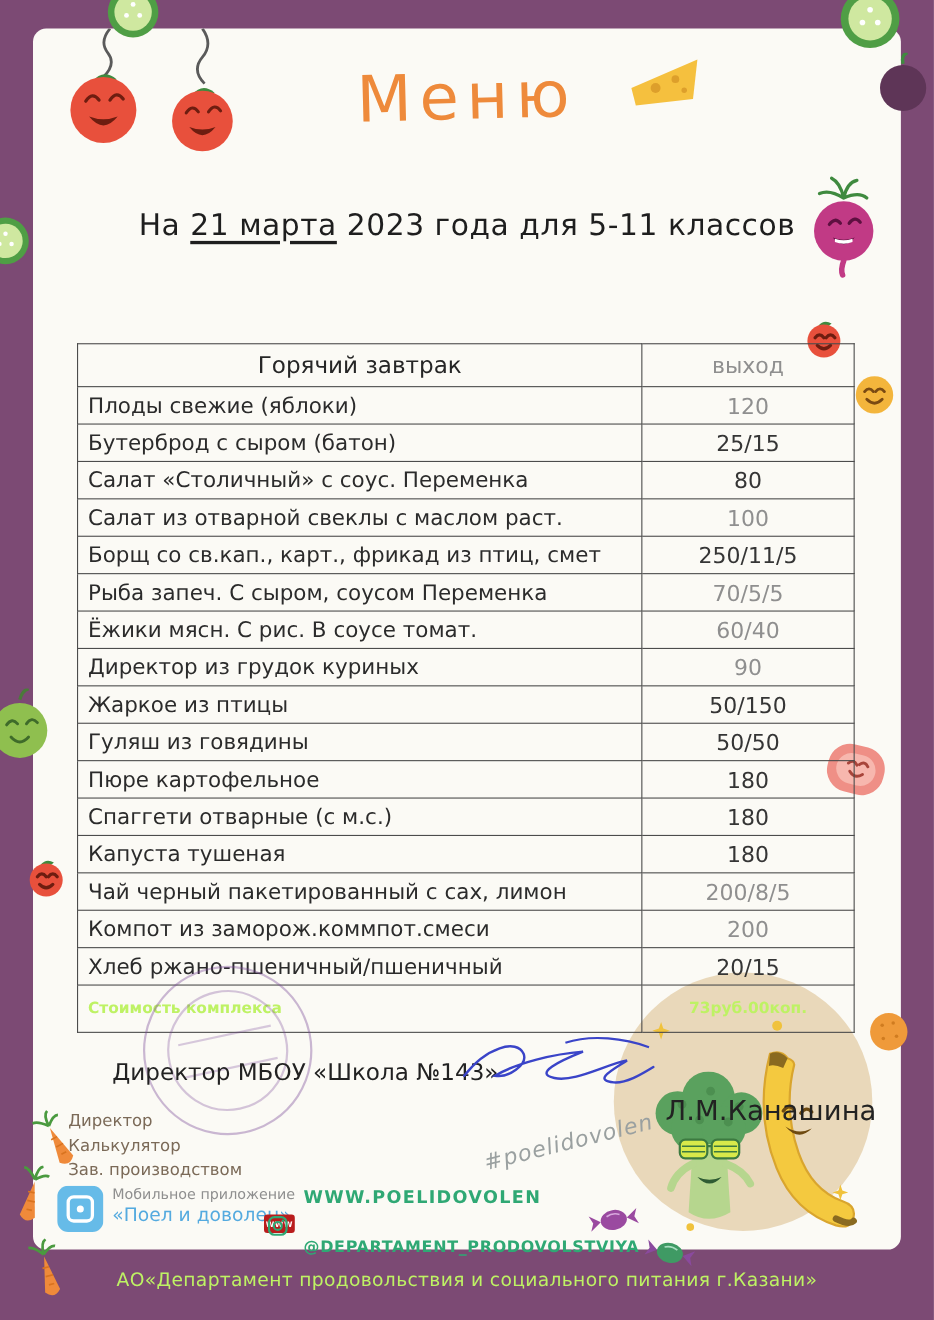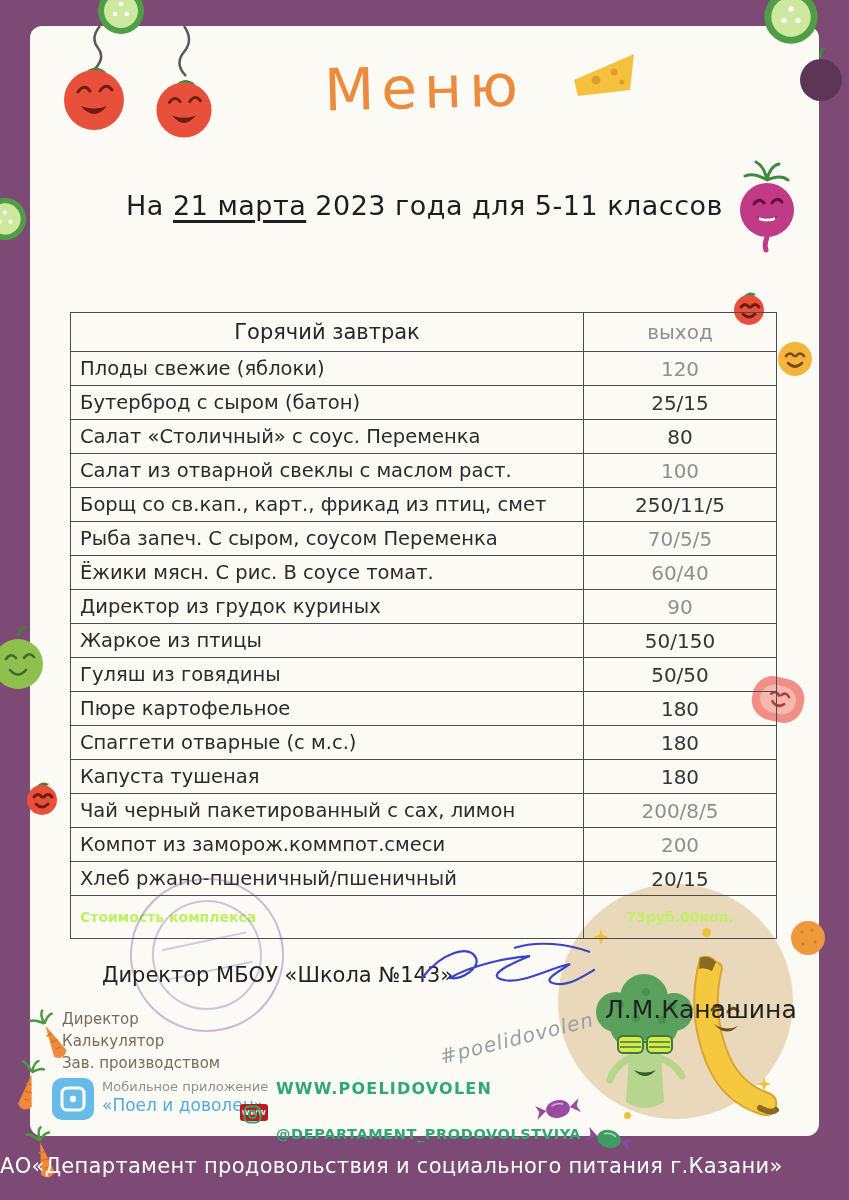--- a/index.html
+++ b/index.html
@@ -68,22 +68,22 @@
   .www-badge{
     left:240px;top:1104px;width:28px;height:17px;background:#b91c1c;border-radius:3px;
     color:#fff;font-size:7px;font-weight:bold;display:flex;align-items:center;justify-content:center;
     letter-spacing:.5px;
   }
   .site-text{left:276px;top:1079px;font-size:16px;font-weight:bold;color:#2fa874;letter-spacing:1.2px;}
   .insta-icon{left:243px;top:1105px;}
   .insta-text{left:276px;top:1106px;font-size:14.5px;font-weight:bold;color:#2fa874;letter-spacing:.6px;margin-top:20px;}
 
   .band-text{
-    left:0;right:0;top:1154px;
-    font-size:21px;color:#ffffff;letter-spacing:.3px;
+    left:0;right:0;top:1154px;text-align:center;
+    font-size:17px;color:#bef264;letter-spacing:.3px;
   }
 
   .deco svg{display:block;}
   .string{stroke:#5a5a5a;stroke-width:2.5;fill:none;}
   .face-red{stroke:#6e1d10;stroke-width:3;fill:none;stroke-linecap:round;}
   .face-beet{stroke:#5e1040;stroke-width:3;fill:none;stroke-linecap:round;}
   .face-grn{stroke:#3f6b2a;stroke-width:2.6;fill:none;stroke-linecap:round;}
   .face-yel{stroke:#7a4a12;stroke-width:2.6;fill:none;stroke-linecap:round;}
   .face-meat{stroke:#a8443a;stroke-width:2.6;fill:none;stroke-linecap:round;}
   .face-ban{stroke:#6e4a10;stroke-width:3;fill:none;stroke-linecap:round;}

